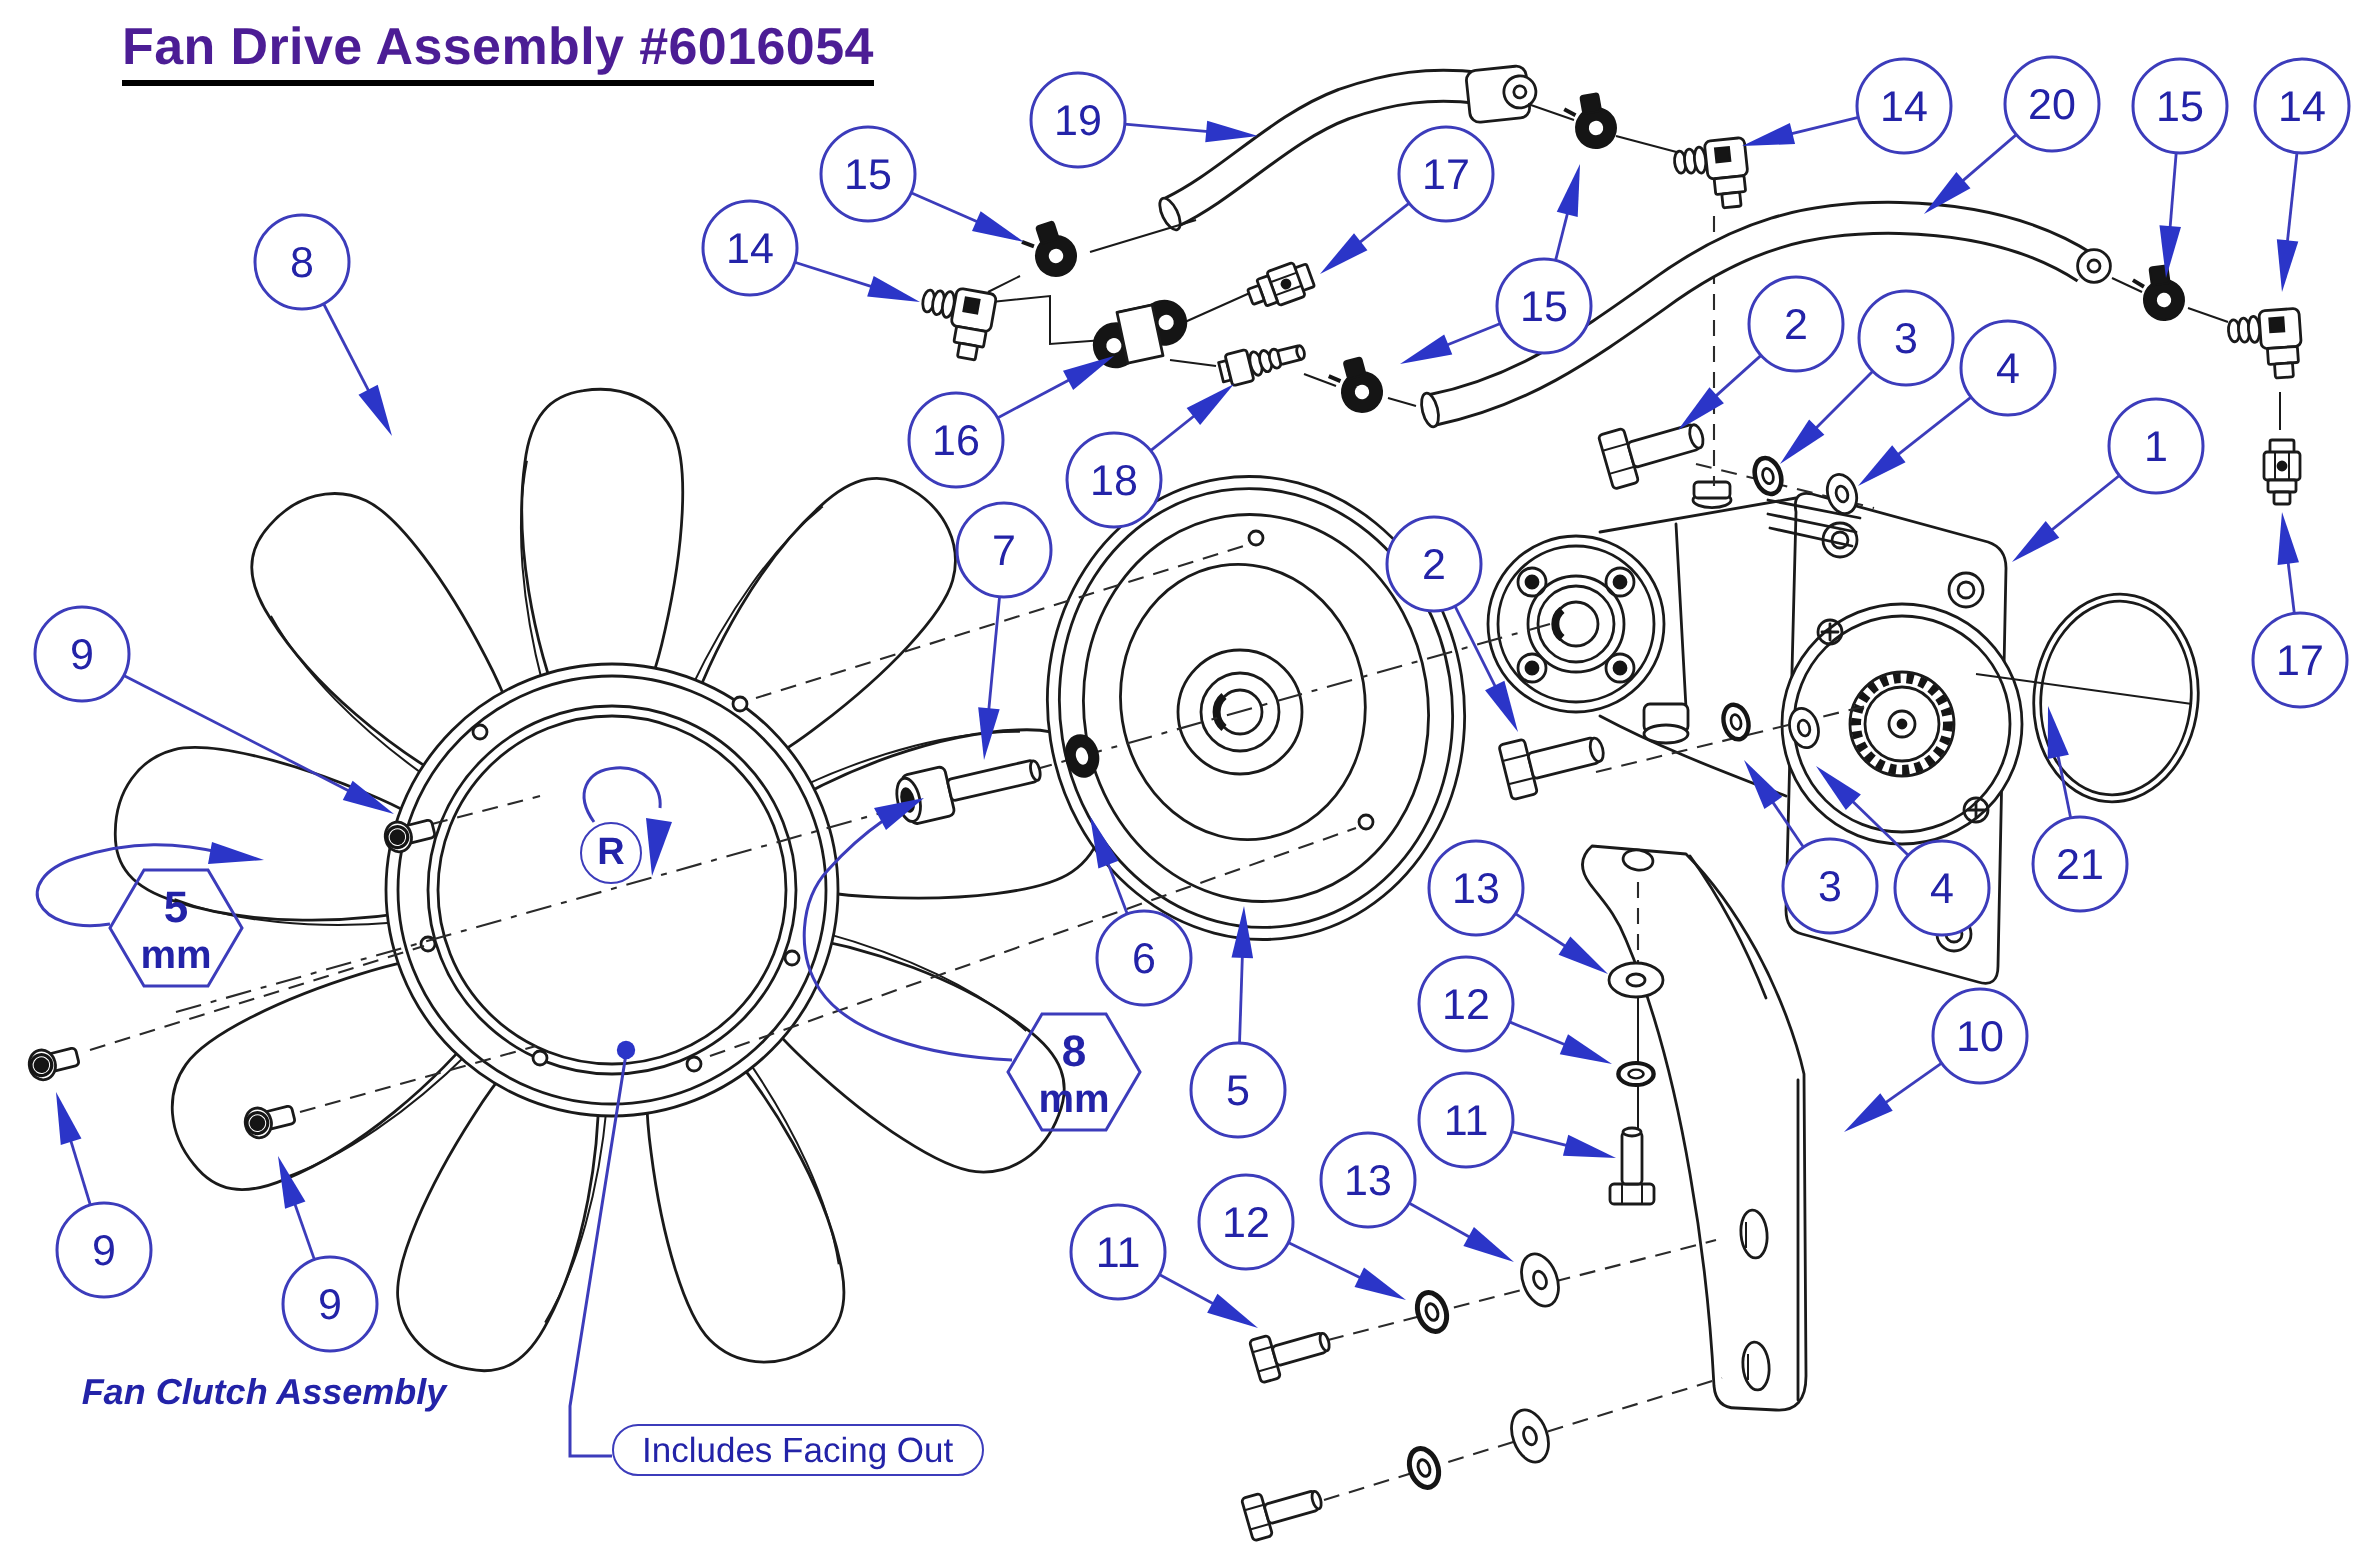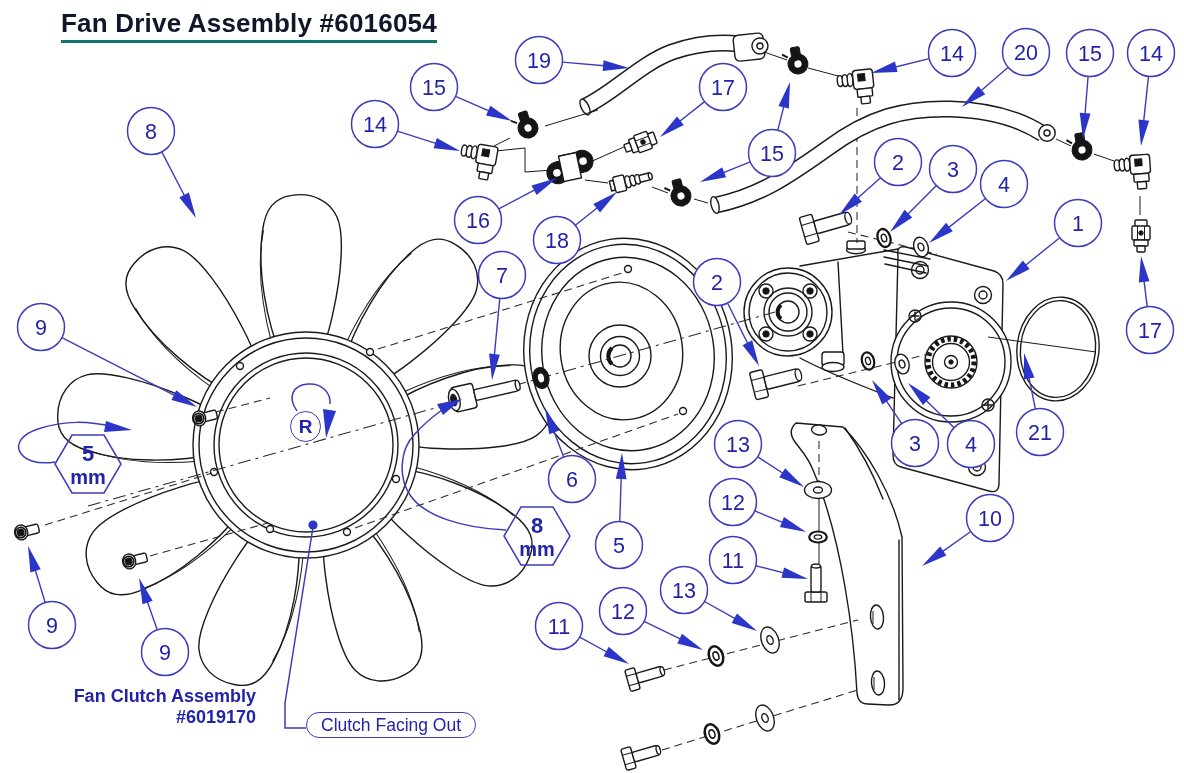--- a/index.html
+++ b/index.html
@@ -1,23 +1,23 @@
 <!DOCTYPE html>
 <html><head>
 <meta charset="utf-8">
 <style>
   html,body{margin:0;padding:0;background:#fff;}
   #stage{position:relative;width:1184px;height:773px;background:#fff;overflow:hidden;
          font-family:"Liberation Sans", sans-serif;}
   #art{position:absolute;left:0;top:0;}
   .overlay{position:absolute;color:#2323a8;}
-  #title{left:61px;top:8px;font-size:26px;font-weight:bold;color:#0f172a;
-         border-bottom:3px solid #0f766e;padding-bottom:1px;letter-spacing:.2px;}
-  #clutch-note{left:8px;top:686px;width:248px;text-align:right;font-weight:bold;
-               font-size:18px;line-height:21px;}
+  #title{left:61px;top:8px;font-size:26px;font-weight:bold;color:#4c1d95;
+         border-bottom:3px solid #000000;padding-bottom:1px;letter-spacing:.2px;}
+  #clutch-note{left:8px;top:686px;width:248px;text-align:center;font-weight:bold;
+               font-size:18px;line-height:21px;font-style:italic;}
   #facing-note{left:306px;top:712px;height:22px;line-height:22px;padding:1px 14px;
                border:1.6px solid #3c3cbb;border-radius:15px;font-size:17.5px;}
   #r-badge{left:290px;top:411px;width:29px;height:29px;border:1.7px solid #3c3cbb;
            border-radius:50%;text-align:center;line-height:29px;font-size:19px;font-weight:bold;}
   svg .ln{stroke:#1a1a1a;stroke-width:1.4;fill:none;stroke-linecap:round;stroke-linejoin:round;}
   svg .wh{stroke:#1a1a1a;stroke-width:1.4;fill:#fff;stroke-linejoin:round;}
   svg .blk{fill:#151515;stroke:#151515;stroke-width:1;}
   svg .thin{stroke:#1a1a1a;stroke-width:1;fill:none;}
   svg .dash{stroke:#2a2a2a;stroke-width:1.05;fill:none;stroke-dasharray:13 5 3 5;}
   svg .dash2{stroke:#2a2a2a;stroke-width:1.05;fill:none;stroke-dasharray:8 5;}
@@ -600,18 +600,17 @@
           <polygon points="757,631 736.975095534341,613.5597247400958 731.686399544007,622.9761834545927" fill="#2b35c8" stroke="none"></polygon>
           <circle cx="684" cy="590" r="23.5" fill="#fff" stroke="#3c3cbb" stroke-width="1.5"></circle>
           <text x="684" y="597.5" text-anchor="middle" fill="#2323a8" font-size="21.5" font-family="&quot;Liberation Sans&quot;, sans-serif">13</text>
         </g>
       </g>
 </svg>
 
 <div class="overlay" id="title">Fan Drive Assembly #6016054</div>
 <div class="overlay" id="clutch-note">
   <div>Fan Clutch Assembly</div>
-  <div>#6019170</div>
 </div>
-<div class="overlay" id="facing-note">Clutch Facing Out</div>
+<div class="overlay" id="facing-note">Includes Facing Out</div>
 <div class="overlay" id="r-badge">R</div>
 
 </div>
 
 </body></html>

